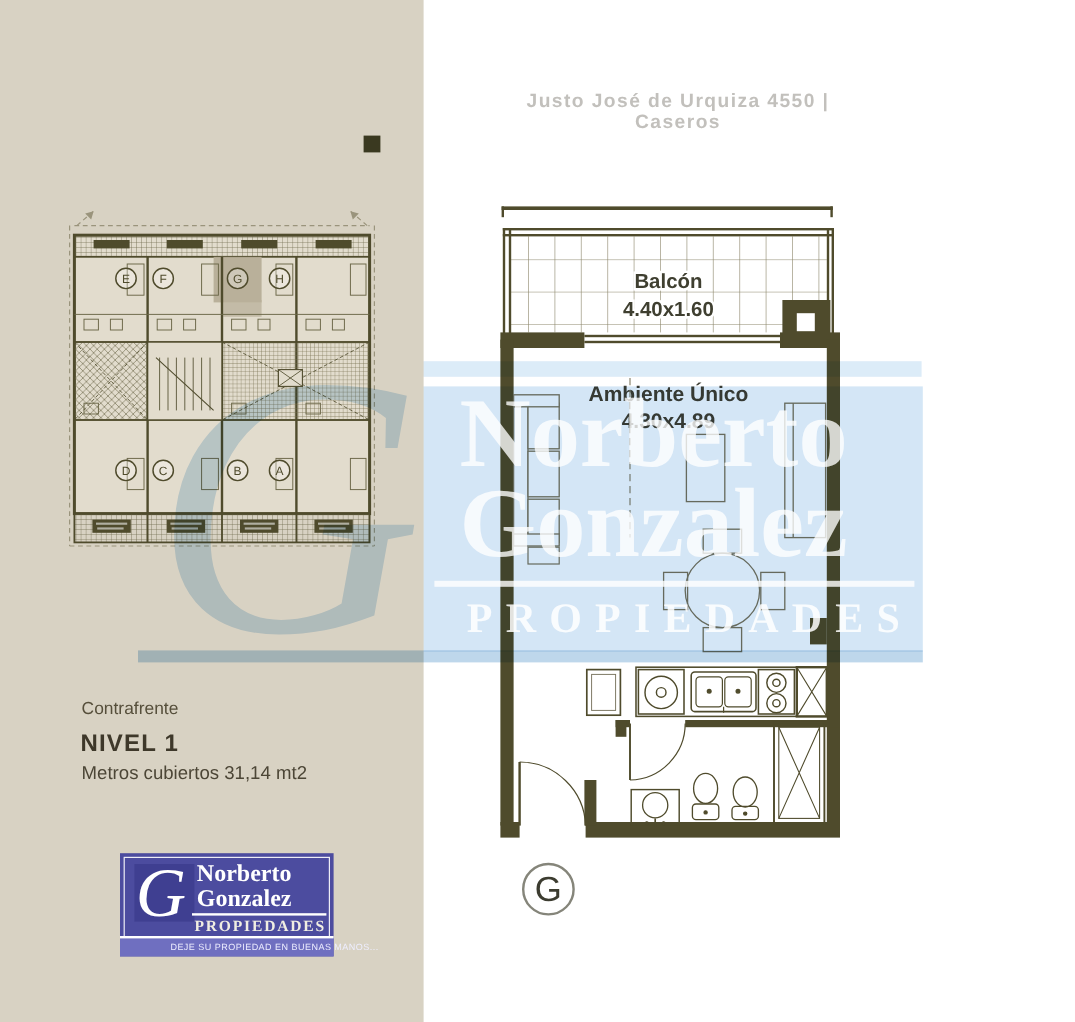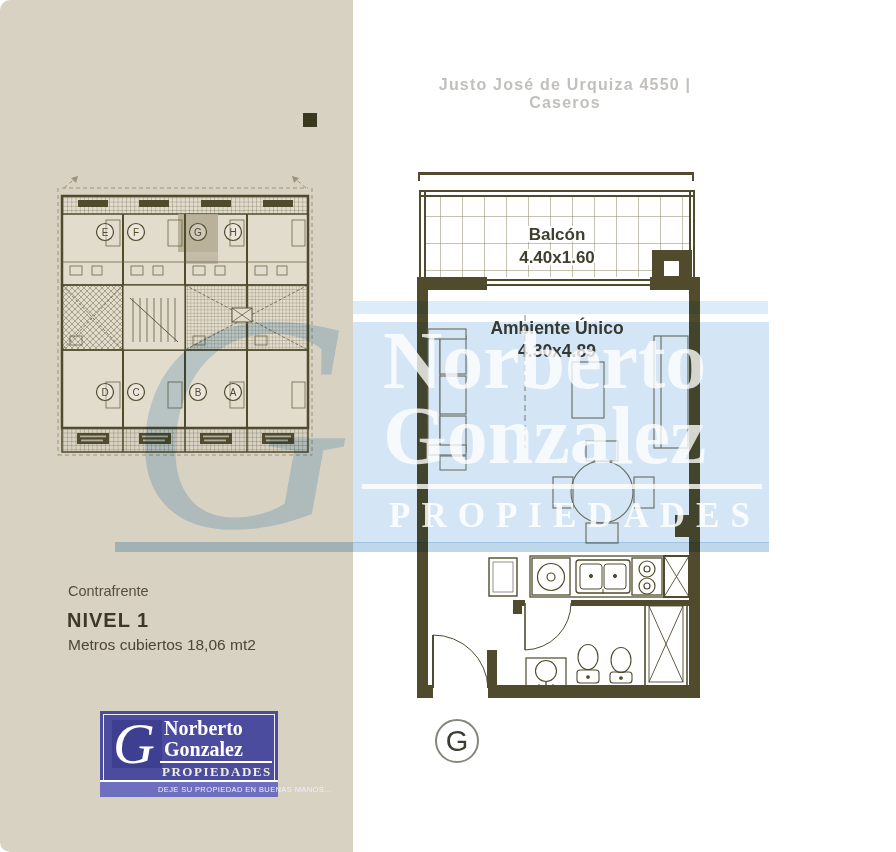--- a/index.html
+++ b/index.html
@@ -1,17 +1,17 @@
 <!DOCTYPE html>
 <html><head>
 <meta charset="utf-8">
 <style>
   html,body{margin:0;padding:0;background:#fff;}
   .stage{position:relative;width:896px;height:852px;overflow:hidden;background:#ffffff;
-         font-family:"Liberation Sans",sans-serif;border-radius:10px;}
+         font-family:"Liberation Sans",sans-serif;}
   .sidebar{position:absolute;left:0;top:0;width:353px;height:852px;background:#d8d2c3;}
   .section-marker{position:absolute;left:303px;top:113px;width:14px;height:14px;background:#3a3920;}
   .header-address{position:absolute;left:410px;top:76px;width:310px;text-align:center;
                   font-size:16px;letter-spacing:1.2px;color:#c2c0bc;font-weight:600;}
   .front-label{position:absolute;left:68px;top:583px;font-size:14.5px;color:#564f3b;}
   .level-label{position:absolute;left:67px;top:574px;font-size:20px;font-weight:bold;
                letter-spacing:1px;color:#3e382a;margin-top:35px;}
   .area-1{position:absolute;left:68px;top:636px;font-size:15.5px;color:#4c4636;}
   .area-2{position:absolute;left:68px;top:656px;font-size:15.5px;color:#4c4636;}
   svg text{font-family:"Liberation Sans",sans-serif;}
@@ -38,21 +38,21 @@
           font-style:italic;font-size:58px;line-height:62px;color:#ffffff;text-align:center;}
   .logo-n1{position:absolute;left:64px;top:6px;font-family:"Liberation Serif",serif;font-weight:bold;
            font-size:20px;color:#ffffff;}
   .logo-n2{position:absolute;left:64px;top:27px;font-family:"Liberation Serif",serif;font-weight:bold;
            font-size:20px;color:#ffffff;}
   .logo-rule{position:absolute;left:60px;top:50px;width:112px;height:2px;background:#ffffff;}
   .logo-sub{position:absolute;left:62px;top:53px;font-family:"Liberation Serif",serif;font-weight:bold;
             font-size:13px;letter-spacing:1.5px;color:#f0eee2;}
   .logo-strip{position:absolute;left:0;bottom:0;width:178px;height:17px;background:#6f6fc0;
               border-top:2px solid #ffffff;box-sizing:border-box;}
-  .logo-tagline{position:absolute;left:18px;top:3px;font-size:7.5px;letter-spacing:0.4px;color:#eef;white-space:nowrap;padding-left:40px;}
+  .logo-tagline{position:absolute;left:2px;top:3px;font-size:7.5px;letter-spacing:0.4px;color:#eef;white-space:nowrap;padding-left:40px;}
 </style>
 </head>
 <body>
 
 <div class="stage">
 
   <div class="sidebar"></div>
   <div class="section-marker"></div>
 
   <div class="header-address">Justo José de Urquiza 4550 | Caseros</div>
@@ -343,21 +343,21 @@
   <div class="wm wm-stripA"></div>
   <div class="wm wm-band"></div>
   <div class="wm wm-strip-bottom"></div>
   <div class="wm wm-line wm-line1">Norberto</div>
   <div class="wm wm-line wm-line2">Gonzalez</div>
   <div class="wm wm-rule"></div>
   <div class="wm wm-line wm-line3">PROPIEDADES</div>
 
   <div class="front-label">Contrafrente</div>
   <div class="level-label">NIVEL 1</div>
-  <div class="area-1">Metros cubiertos 18,06 mt2</div>
+  <div class="area-1">Metros cubiertos 31,14 mt2</div>
 
   <div class="logo">
     <div class="logo-gbox"></div>
     <div class="logo-g">G</div>
     <div class="logo-n1">Norberto</div>
     <div class="logo-n2">Gonzalez</div>
     <div class="logo-rule"></div>
     <div class="logo-sub">PROPIEDADES</div>
     <div class="logo-strip">
       <div class="logo-tagline">DEJE SU PROPIEDAD EN BUENAS MANOS...</div>

